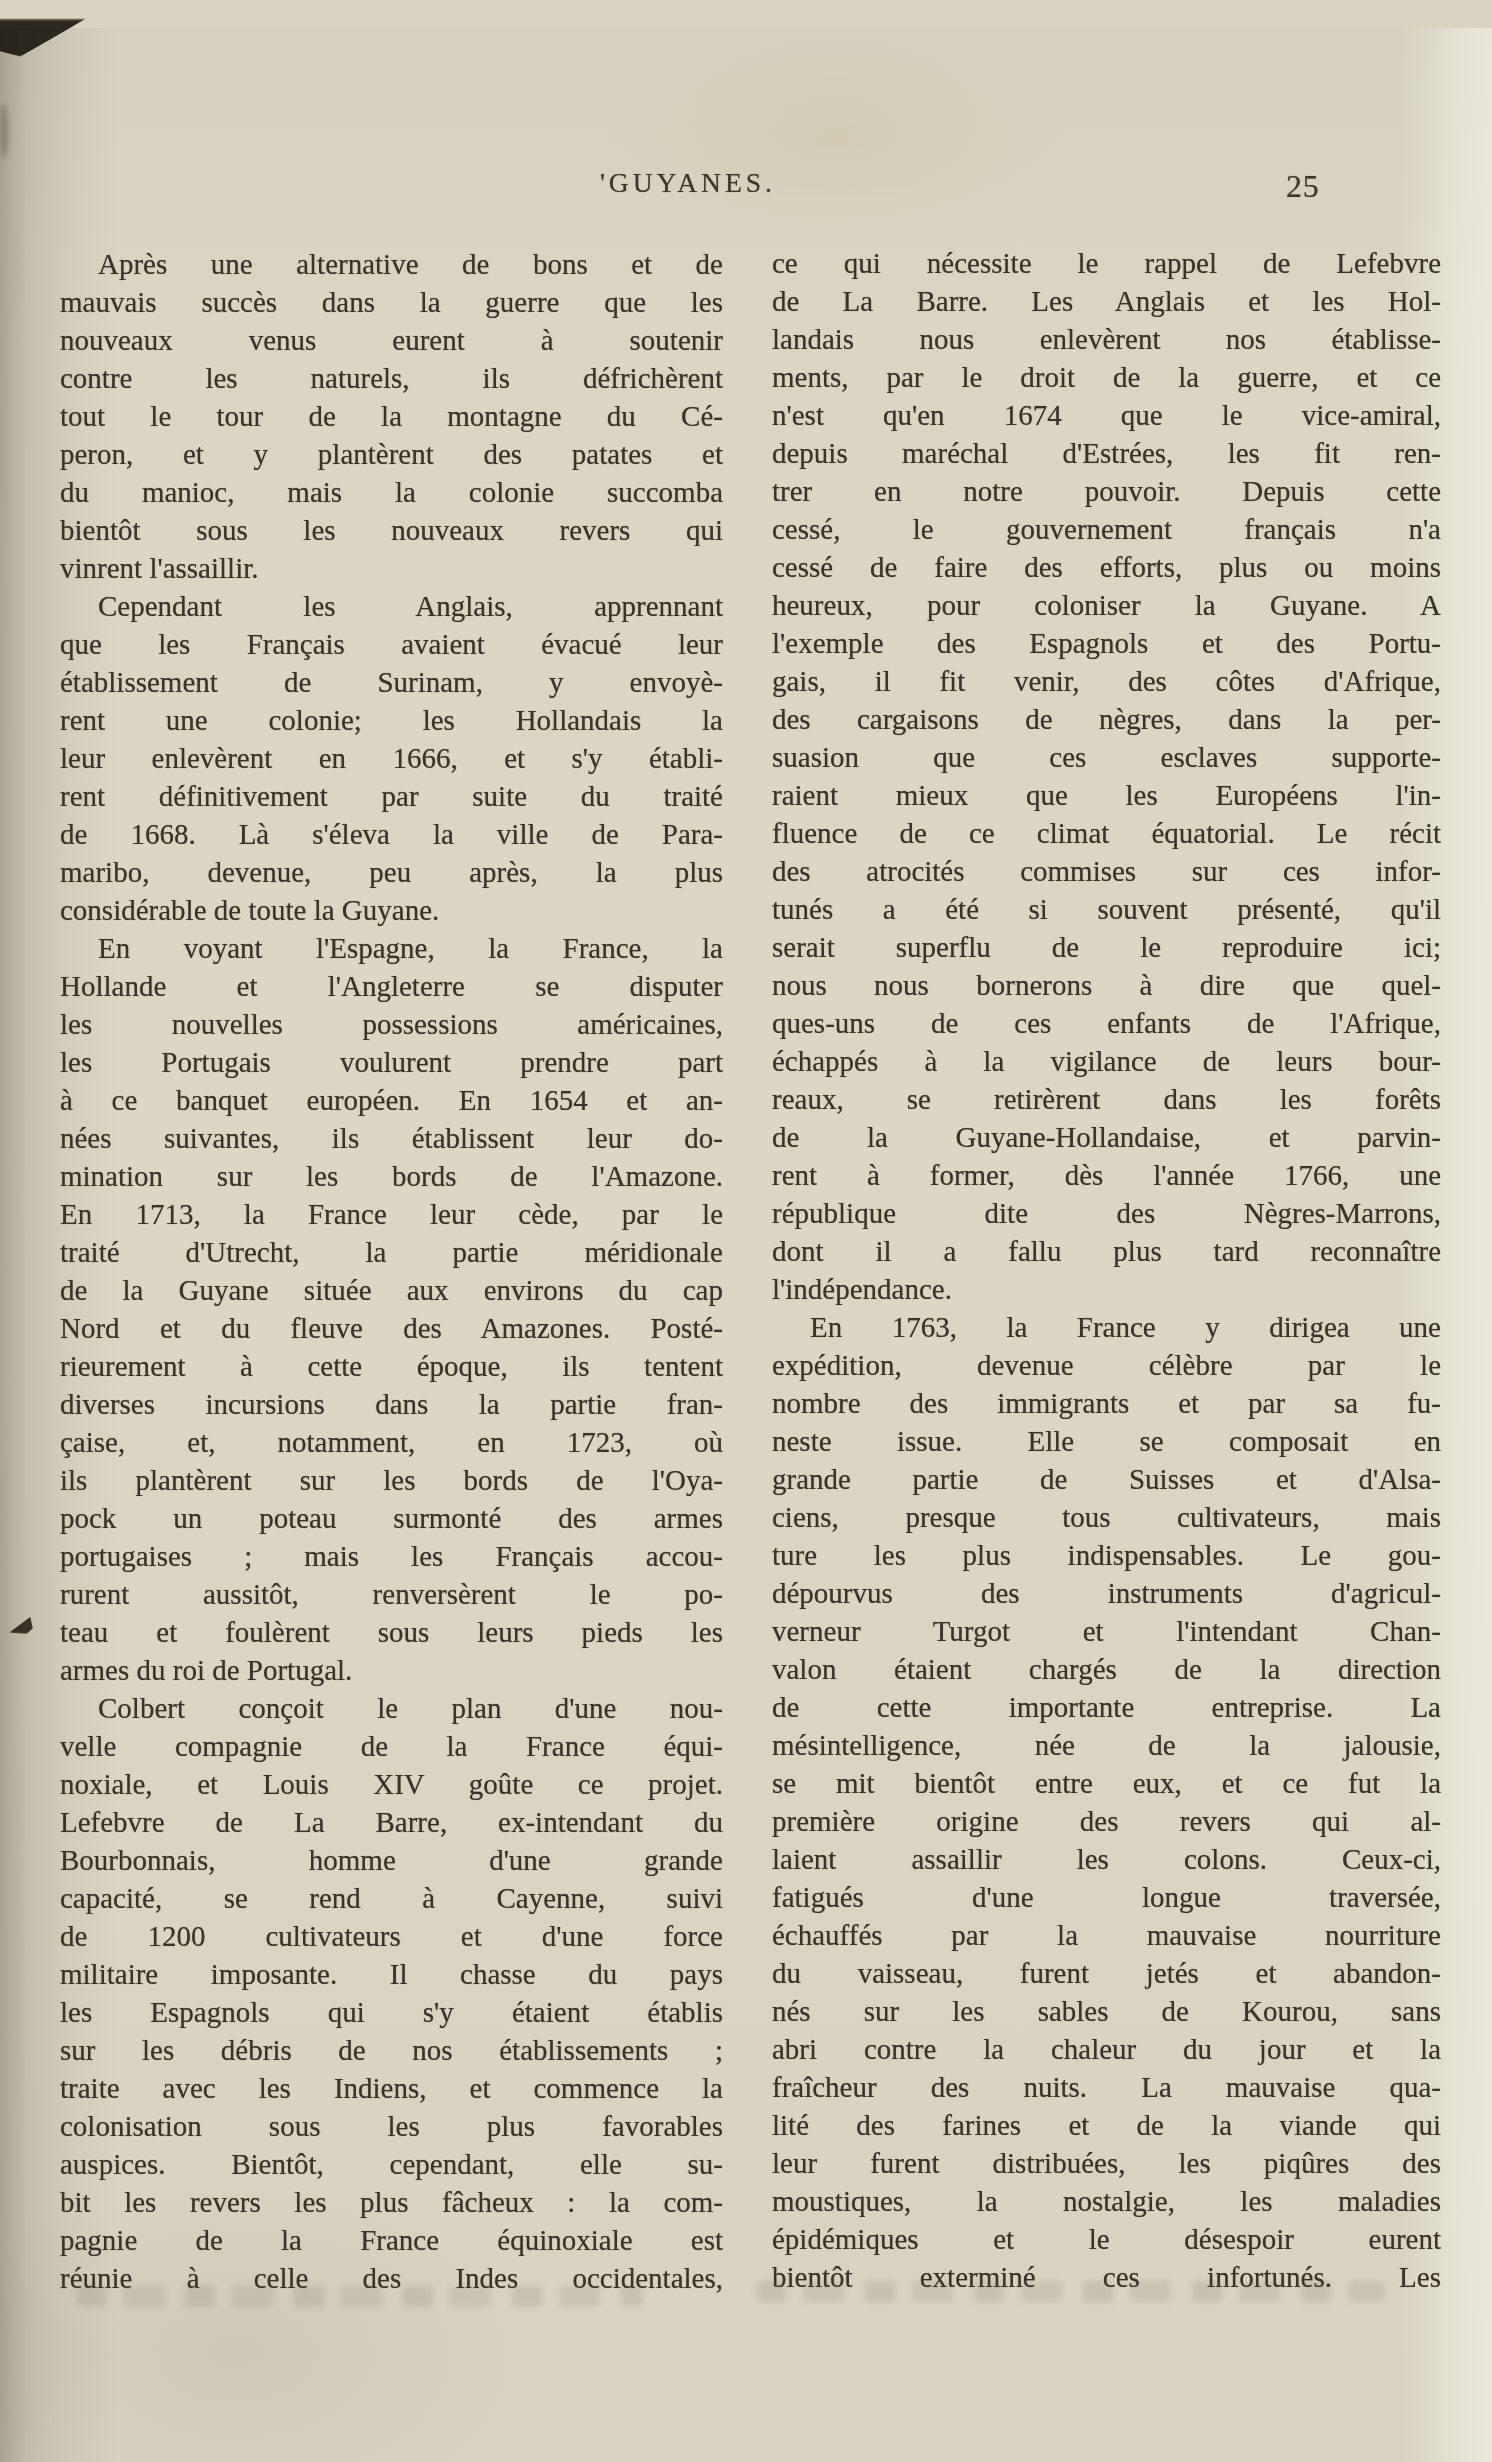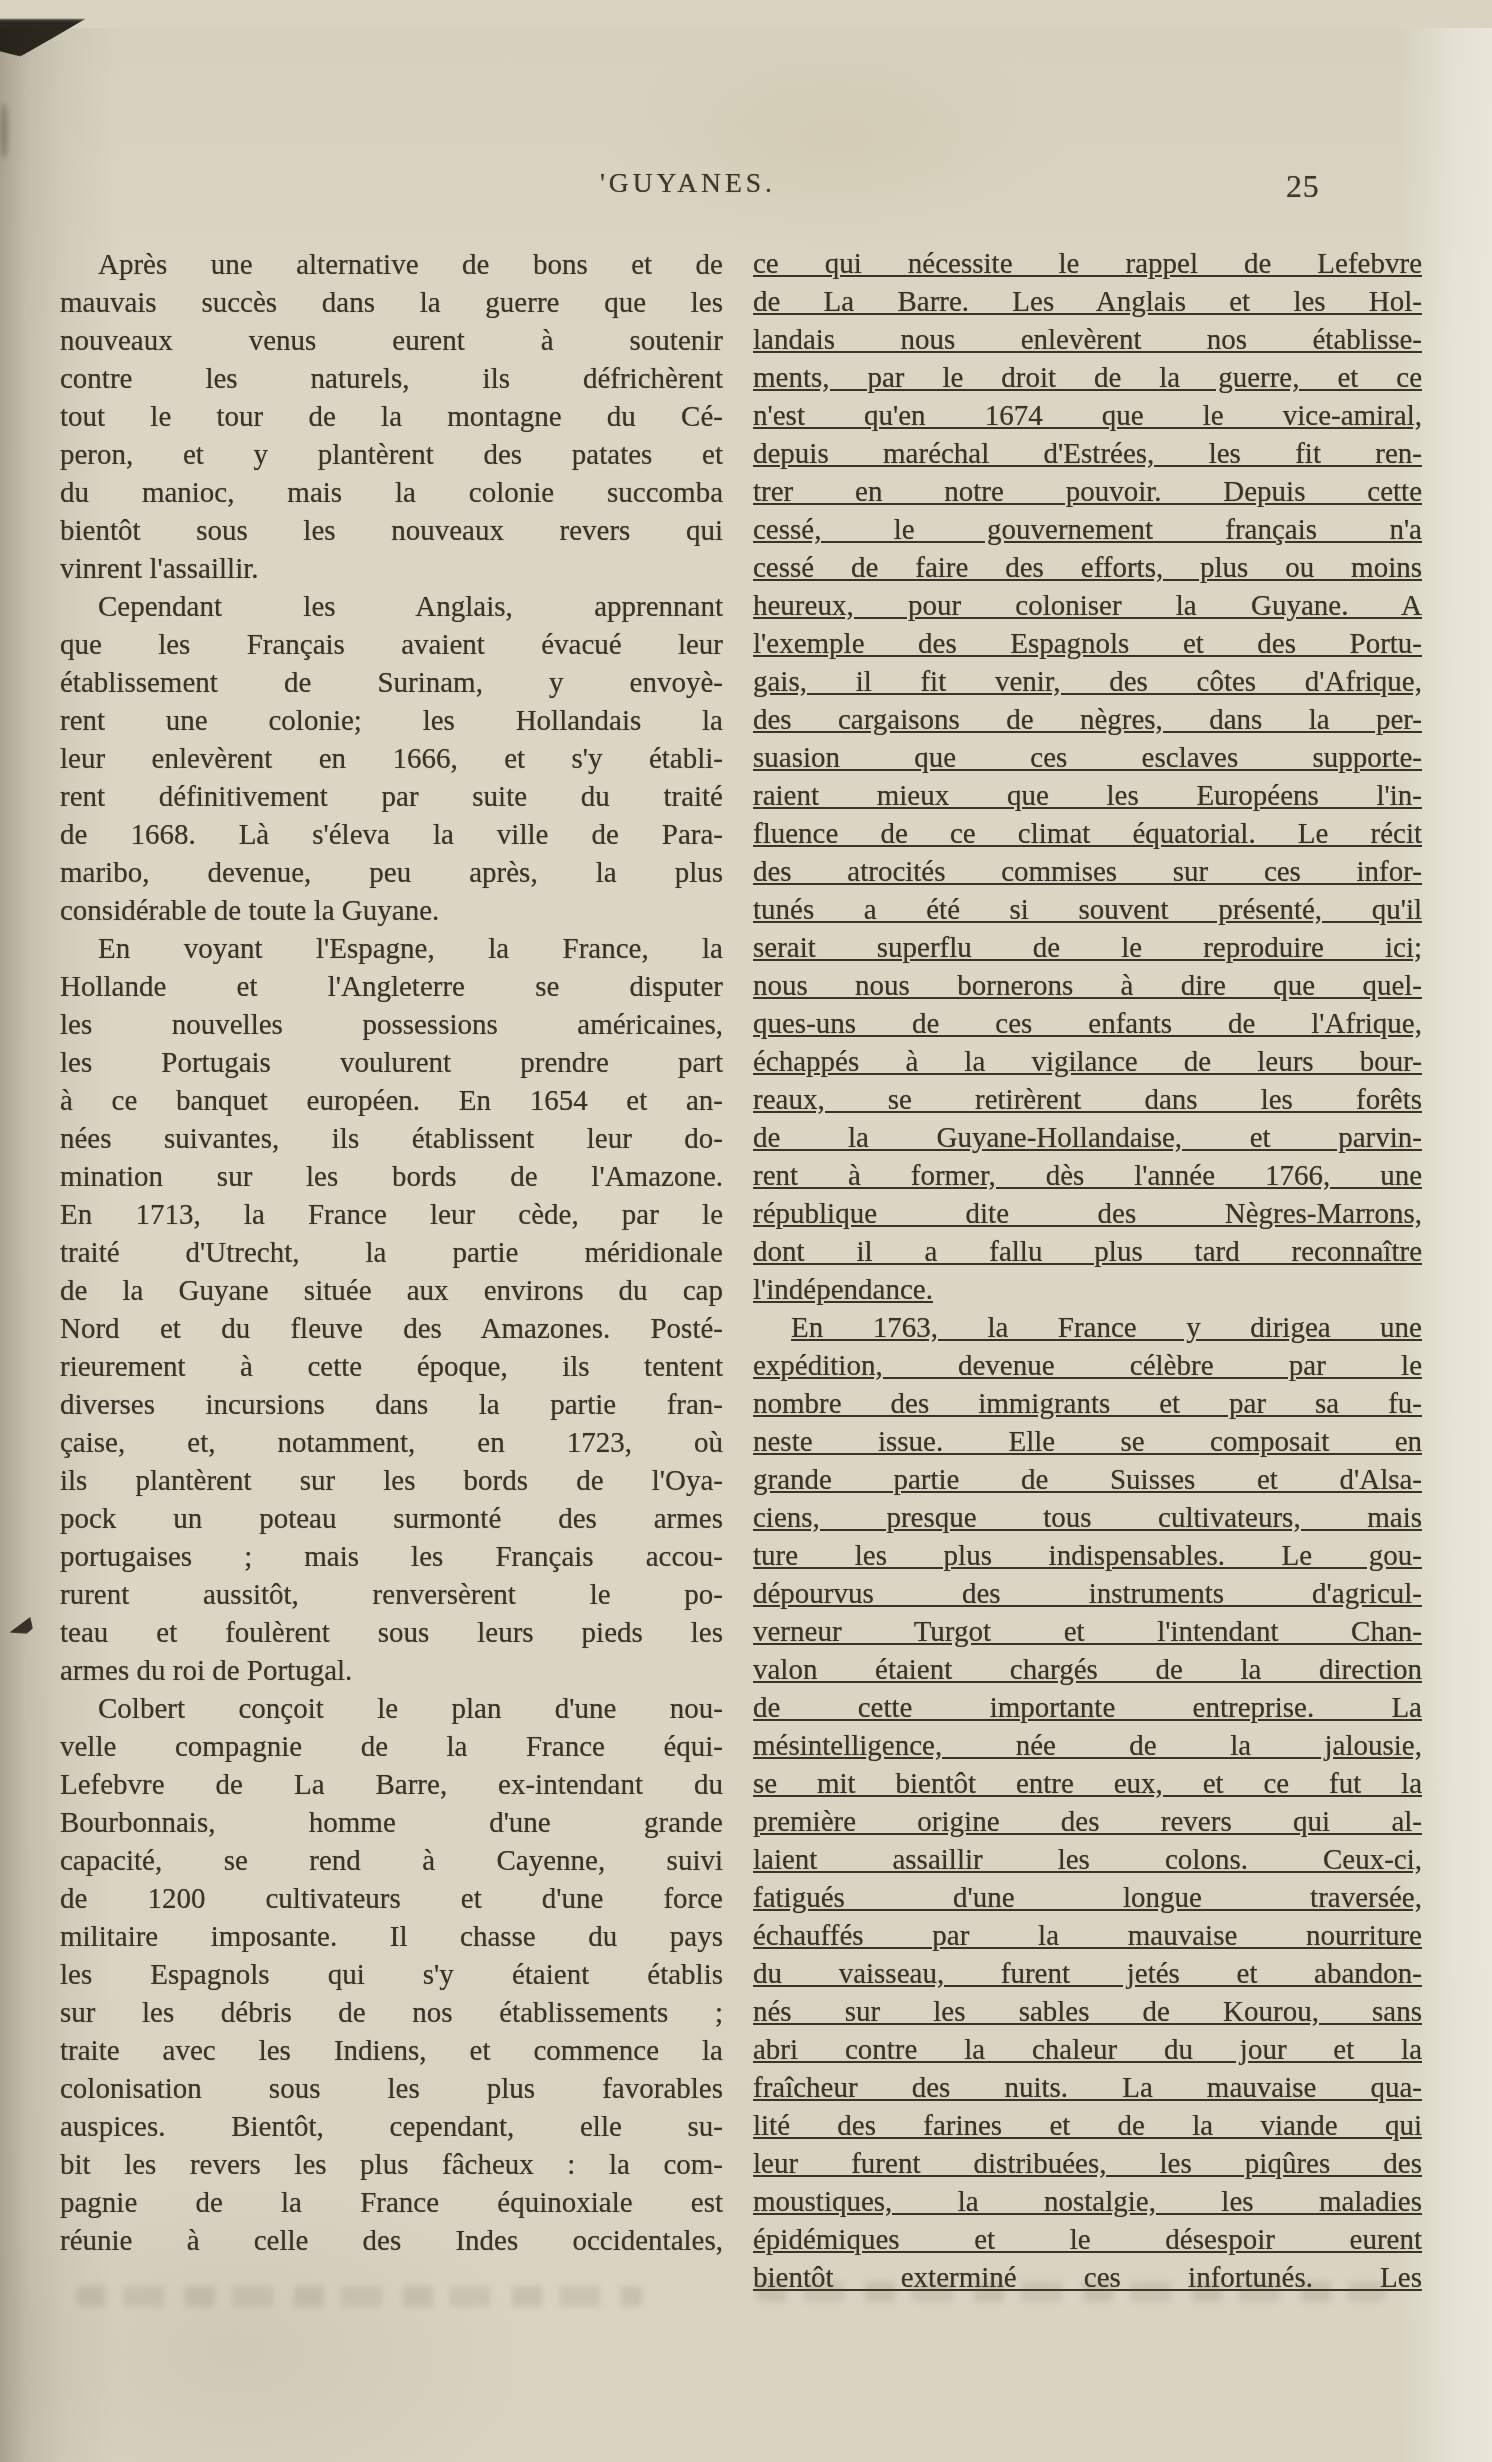--- a/index.html
+++ b/index.html
@@ -42,21 +42,21 @@
     font-size:32px;color:#3d372c;letter-spacing:0.8px;
     text-shadow:0 0 1px rgba(56,49,39,.55);
   }
   .col{
     position:absolute;
     color:#393328;
     font-size:29px;
     text-shadow:0 0 0.9px rgba(52,45,36,.58);
   }
   .col-left{left:60px;top:217px;width:663px;}
-  .col-right{left:753px;top:216px;width:669px;text-decoration:underline;}
+  .col-right{left:772px;top:216px;width:669px;}
   .line{
     height:38px;line-height:38px;
     text-align:justify;text-align-last:justify;
     text-justify:inter-word;
     white-space:normal;
     overflow:visible;
   }
   .line.indent{padding-left:38px;}
   .line.pend{text-align-last:left;}
   .margin-blot{
@@ -121,20 +121,21 @@
       <div class="line">diverses incursions dans la partie fran-</div>
       <div class="line">çaise, et, notamment, en 1723, où</div>
       <div class="line">ils plantèrent sur les bords de l'Oya-</div>
       <div class="line">pock un poteau surmonté des armes</div>
       <div class="line">portugaises ; mais les Français accou-</div>
       <div class="line">rurent aussitôt, renversèrent le po-</div>
       <div class="line">teau et foulèrent sous leurs pieds les</div>
       <div class="line pend">armes du roi de Portugal.</div>
       <div class="line indent">Colbert conçoit le plan d'une nou-</div>
       <div class="line">velle compagnie de la France équi-</div>
+      <div class="line">noxiale, et Louis XIV goûte ce projet.</div>
       <div class="line">Lefebvre de La Barre, ex-intendant du</div>
       <div class="line">Bourbonnais, homme d'une grande</div>
       <div class="line">capacité, se rend à Cayenne, suivi</div>
       <div class="line">de 1200 cultivateurs et d'une force</div>
       <div class="line">militaire imposante. Il chasse du pays</div>
       <div class="line">les Espagnols qui s'y étaient établis</div>
       <div class="line">sur les débris de nos établissements ;</div>
       <div class="line">traite avec les Indiens, et commence la</div>
       <div class="line">colonisation sous les plus favorables</div>
       <div class="line">auspices. Bientôt, cependant, elle su-</div>

